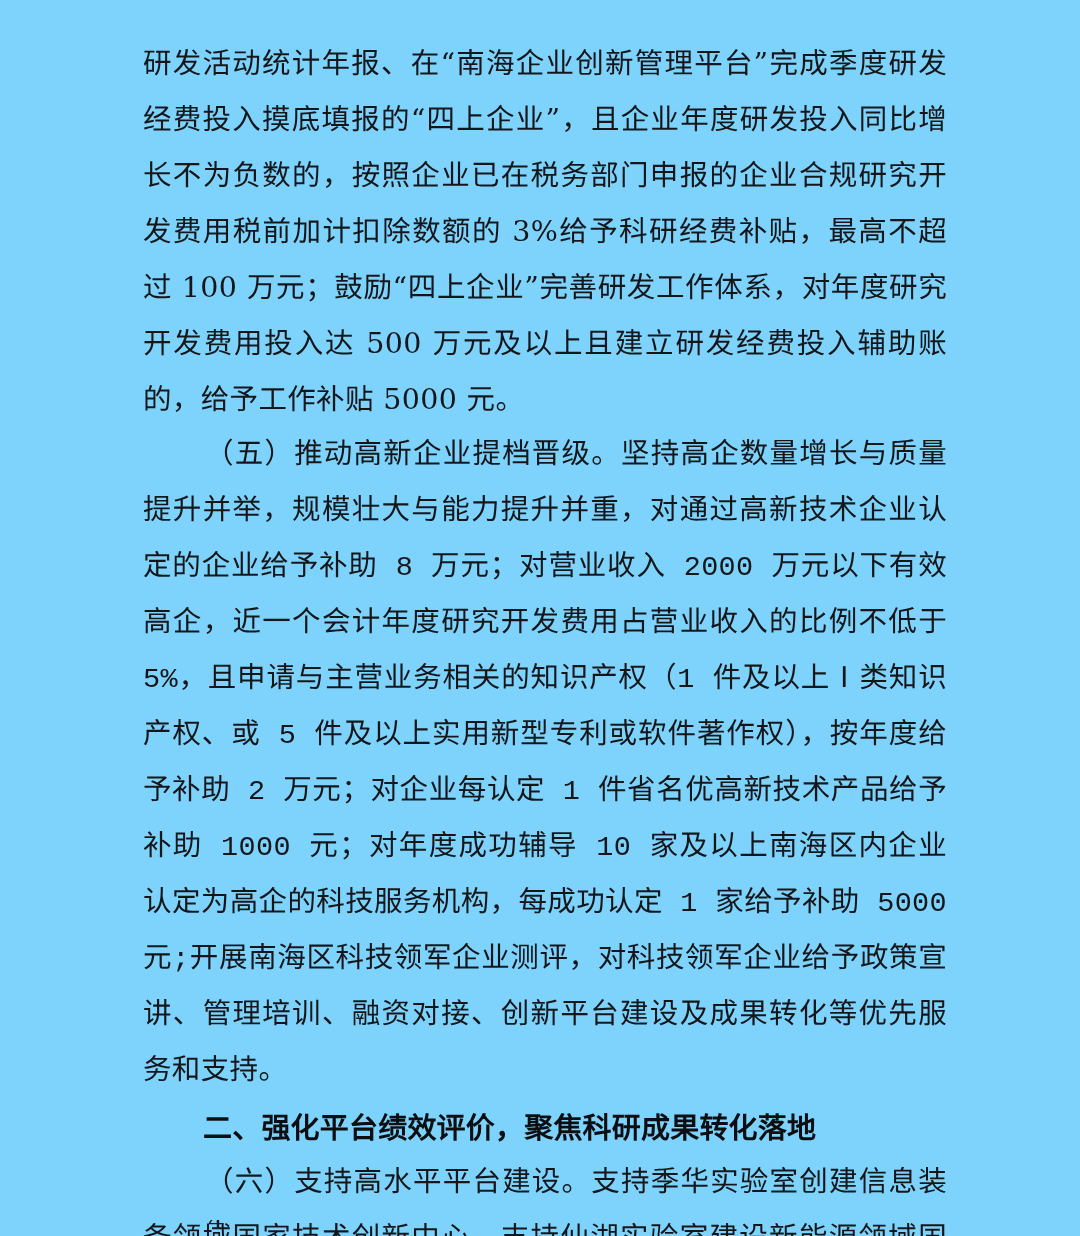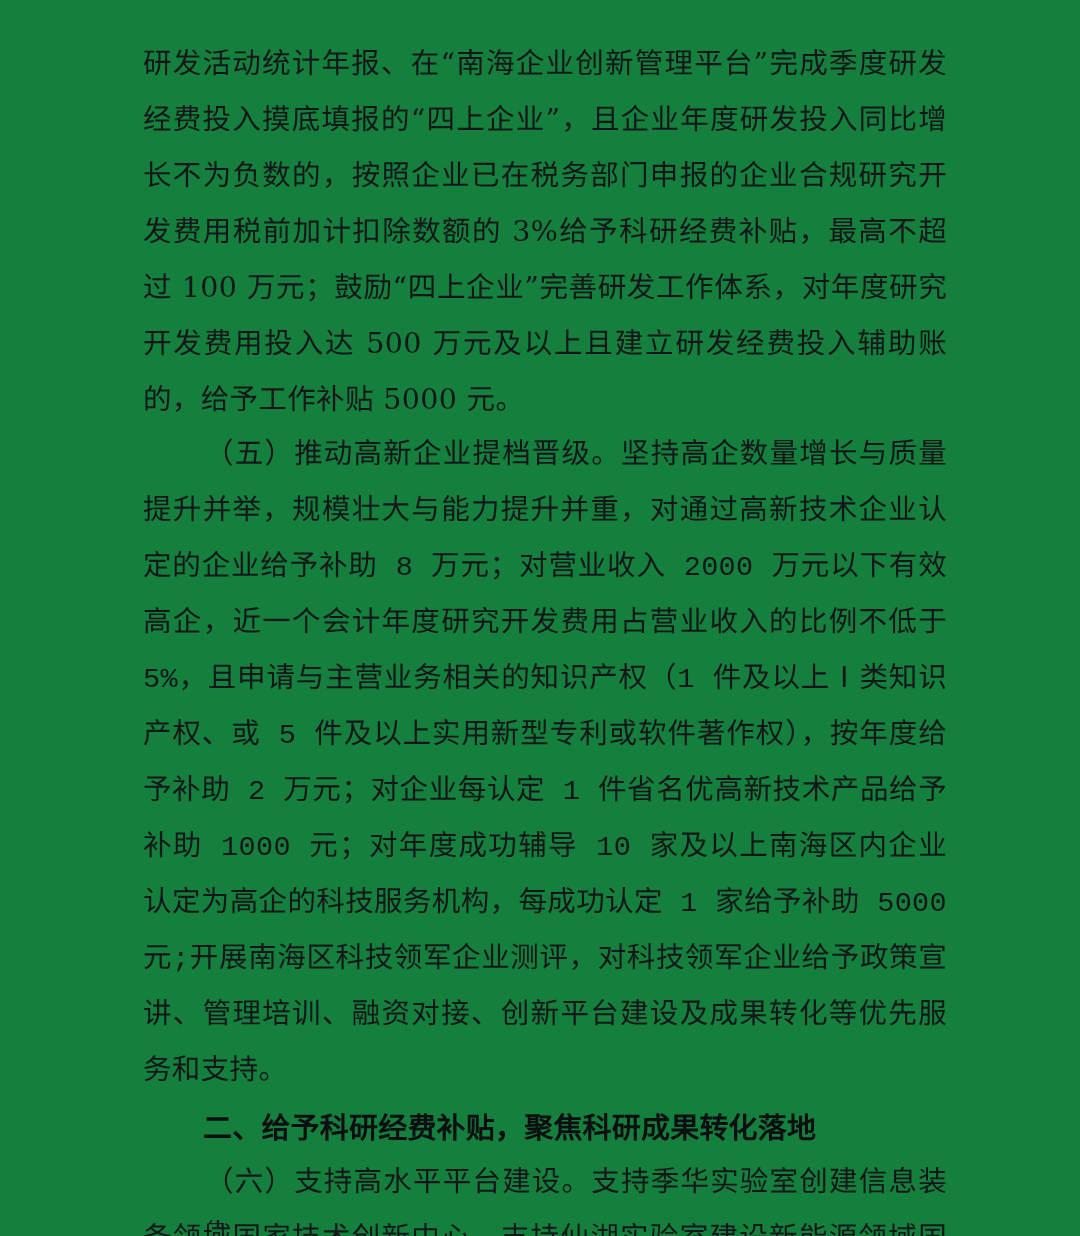--- a/index.html
+++ b/index.html
@@ -7,21 +7,21 @@
     margin: 0;
     padding: 0;
     background: #ffffff;
   }
 
   .page {
     position: relative;
     width: 1080px;
     height: 1236px;
     margin: 0 auto;
-    background: #15803d;
+    background: #7dd3fc;
     overflow: hidden;
     font-family: "DejaVu Serif", "Liberation Serif", serif;
   }
 
   .text-column {
     position: absolute;
     left: 143px;
     top: 36px;
     width: 804px;
   }
@@ -83,21 +83,21 @@
 <body>
 
 <div class="page">
 
   <div class="text-column">
 
     <p class="para">研发活动统计年报、在“南海企业创新管理平台”完成季度研发经费投入摸底填报的“四上企业”，且企业年度研发投入同比增长不为负数的，按照企业已在税务部门申报的企业合规研究开发费用税前加计扣除数额的 3%给予科研经费补贴，最高不超过 100 万元；鼓励“四上企业”完善研发工作体系，对年度研究开发费用投入达 500 万元及以上且建立研发经费投入辅助账的，给予工作补贴 5000 元。</p>
 
     <p class="para indent">（五）推动高新企业提档晋级。坚持高企数量增长与质量提升并举，规模壮大与能力提升并重，对通过高新技术企业认定的企业给予补助 8 万元；对营业收入 2000 万元以下有效高企，近一个会计年度研究开发费用占营业收入的比例不低于 5%，且申请与主营业务相关的知识产权（1 件及以上Ⅰ类知识产权、或 5 件及以上实用新型专利或软件著作权），按年度给予补助 2 万元；对企业每认定 1 件省名优高新技术产品给予补助 1000 元；对年度成功辅导 10 家及以上南海区内企业认定为高企的科技服务机构，每成功认定 1 家给予补助 5000 元;开展南海区科技领军企业测评，对科技领军企业给予政策宣讲、管理培训、融资对接、创新平台建设及成果转化等优先服务和支持。</p>
 
-    <h2 class="heading">二、给予科研经费补贴，聚焦科研成果转化落地</h2>
+    <h2 class="heading">二、强化平台绩效评价，聚焦科研成果转化落地</h2>
 
     <p class="para indent">（六）支持高水平平台建设。支持季华实验室创建信息装备领域国家技术创新中心，支持仙湖实验室建设新能源领域国家重点实验室。对认定为广东省新型研发机构的科创平台，给予一次</p>
 
   </div>
 
   <div class="page-number">
     <span>4</span>
   </div>
 
 </div>

